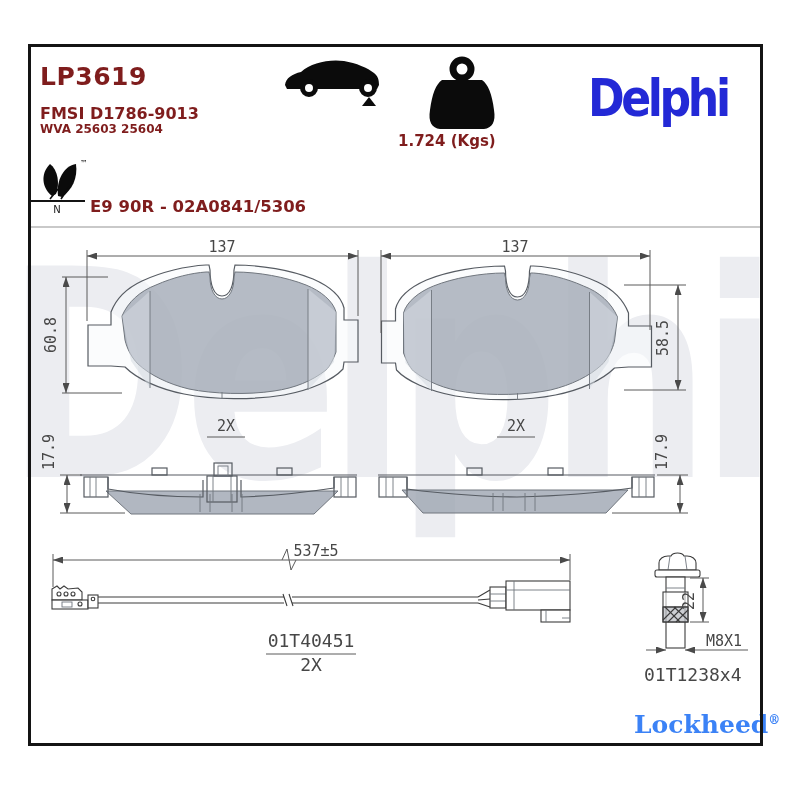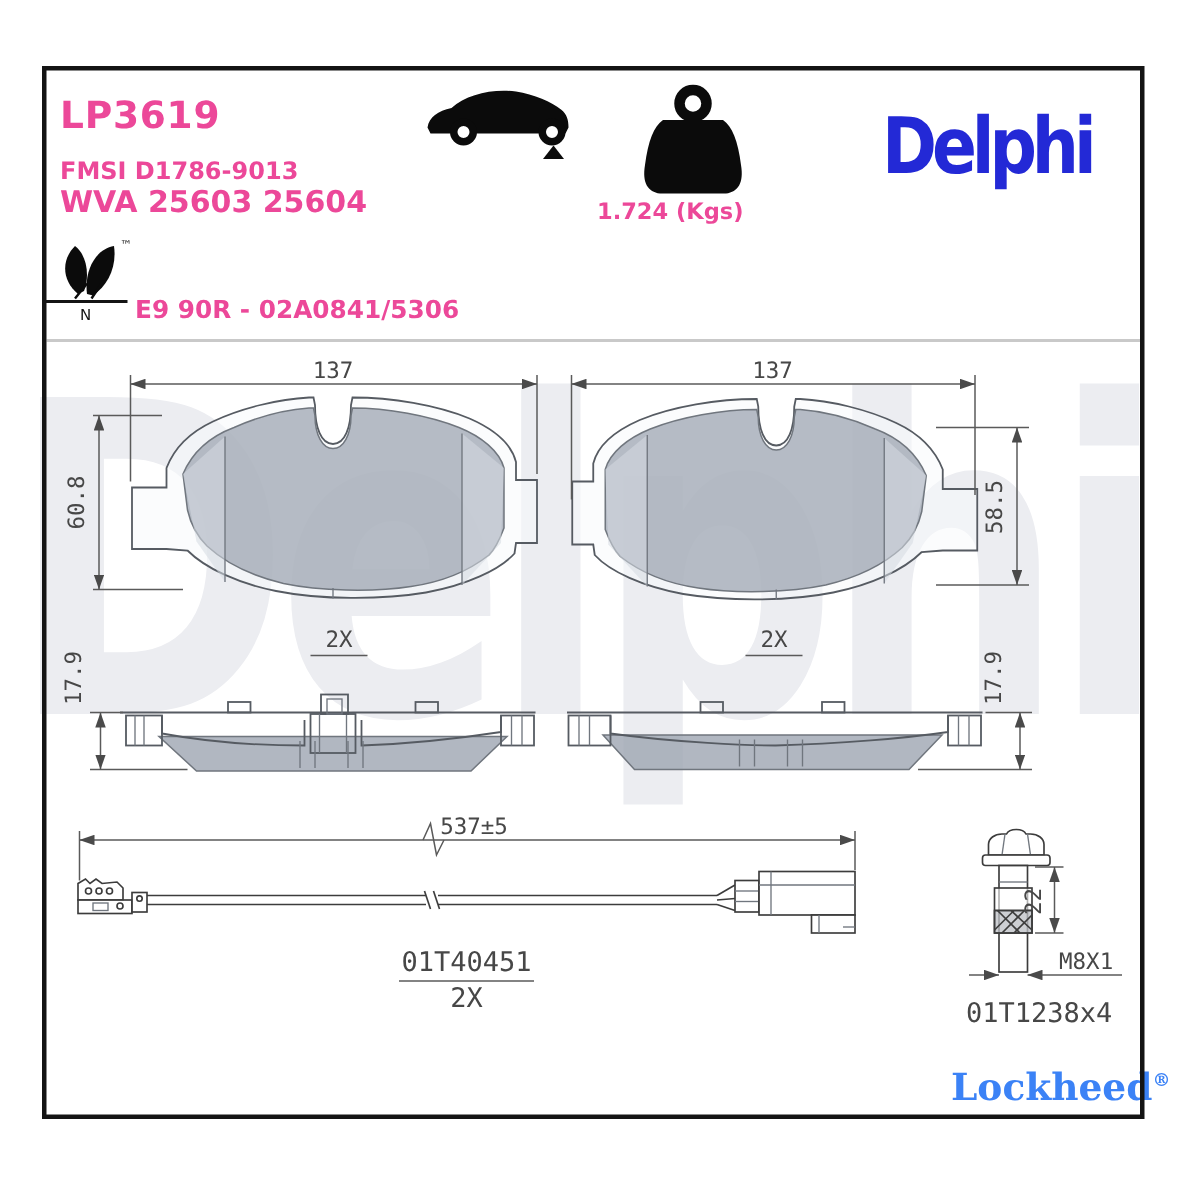--- a/index.html
+++ b/index.html
@@ -8,24 +8,24 @@
   .abs{position:absolute;}
   
   #watermark{left:6px;top:254px;z-index:1;font-weight:bold;font-size:290px;line-height:.85;
     color:#ECEDF1;letter-spacing:-12px;white-space:nowrap;transform:scaleX(.78);
     transform-origin:0 0;font-family:"DejaVu Sans",sans-serif;}
   
   #frame{left:28px;top:44px;width:729px;height:696px;border:3px solid #141414;z-index:5;
     pointer-events:none;}
   #divider{left:31px;top:226px;width:731px;height:2px;background:#c9c9c9;z-index:2;}
   
-  .hdr{z-index:4;color:#ec4899;}
+  .hdr{z-index:4;color:#7f1d1d;}
   #part-number{left:40px;top:62px;font-size:25px;font-weight:bold;letter-spacing:.5px;}
   #fmsi{left:40px;top:104px;font-size:16px;font-weight:bold;}
-  #wva{left:40px;top:122px;font-size:20px;font-weight:bold;text-align:center;}
+  #wva{left:40px;top:122px;font-size:12px;font-weight:bold;text-align:center;}
   #weight-label{left:398px;top:132px;width:132px;text-align:left;font-size:15px;font-weight:bold;}
   #brand-logo{left:588px;top:72px;font-size:52px;font-weight:bold;letter-spacing:-4px;
     color:#2329D6;transform:scaleX(.85);transform-origin:0 0;line-height:1;}
   #homologation{left:90px;top:197px;font-size:16.5px;font-weight:bold;}
   #lockheed{left:634px;top:710px;font-size:25px;font-weight:bold;
     font-family:"DejaVu Serif", serif;color:#3b82f6;z-index:4;}
   #lockheed sup{font-size:12px;}
   svg{position:absolute;}
   #main-svg{left:0;top:0;z-index:2;}
   #car-svg{left:283px;top:55px;z-index:4;}

